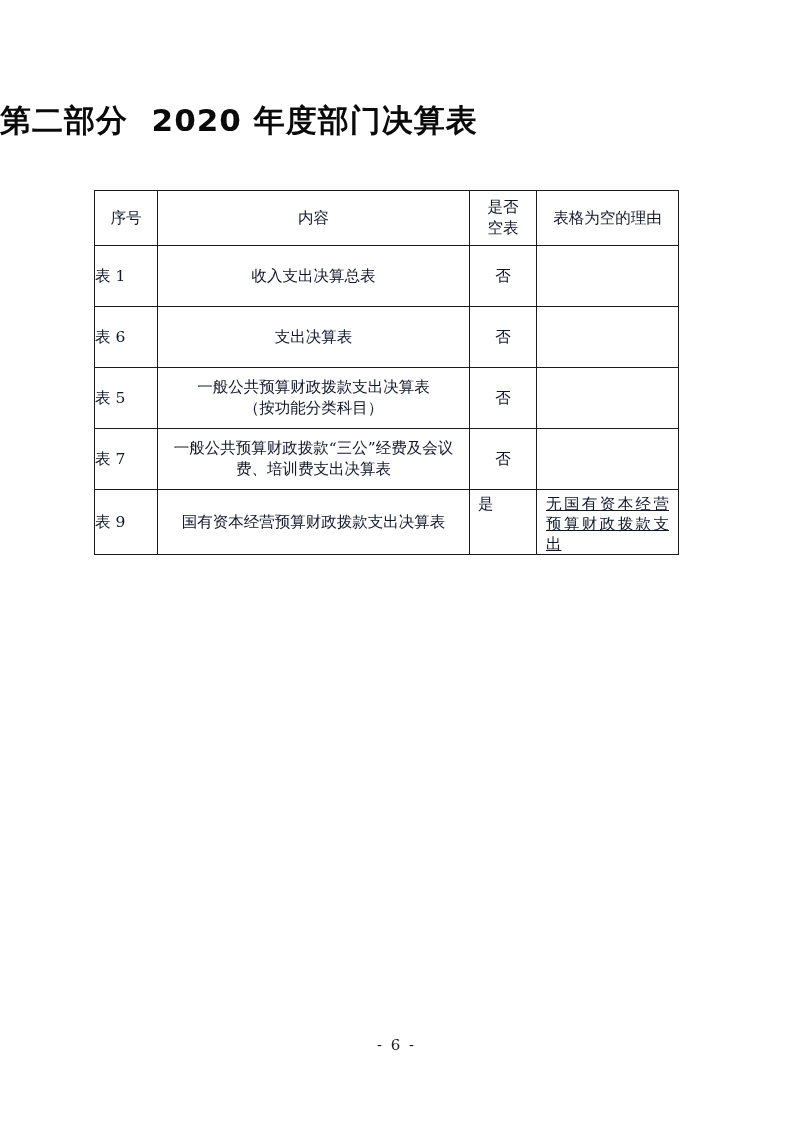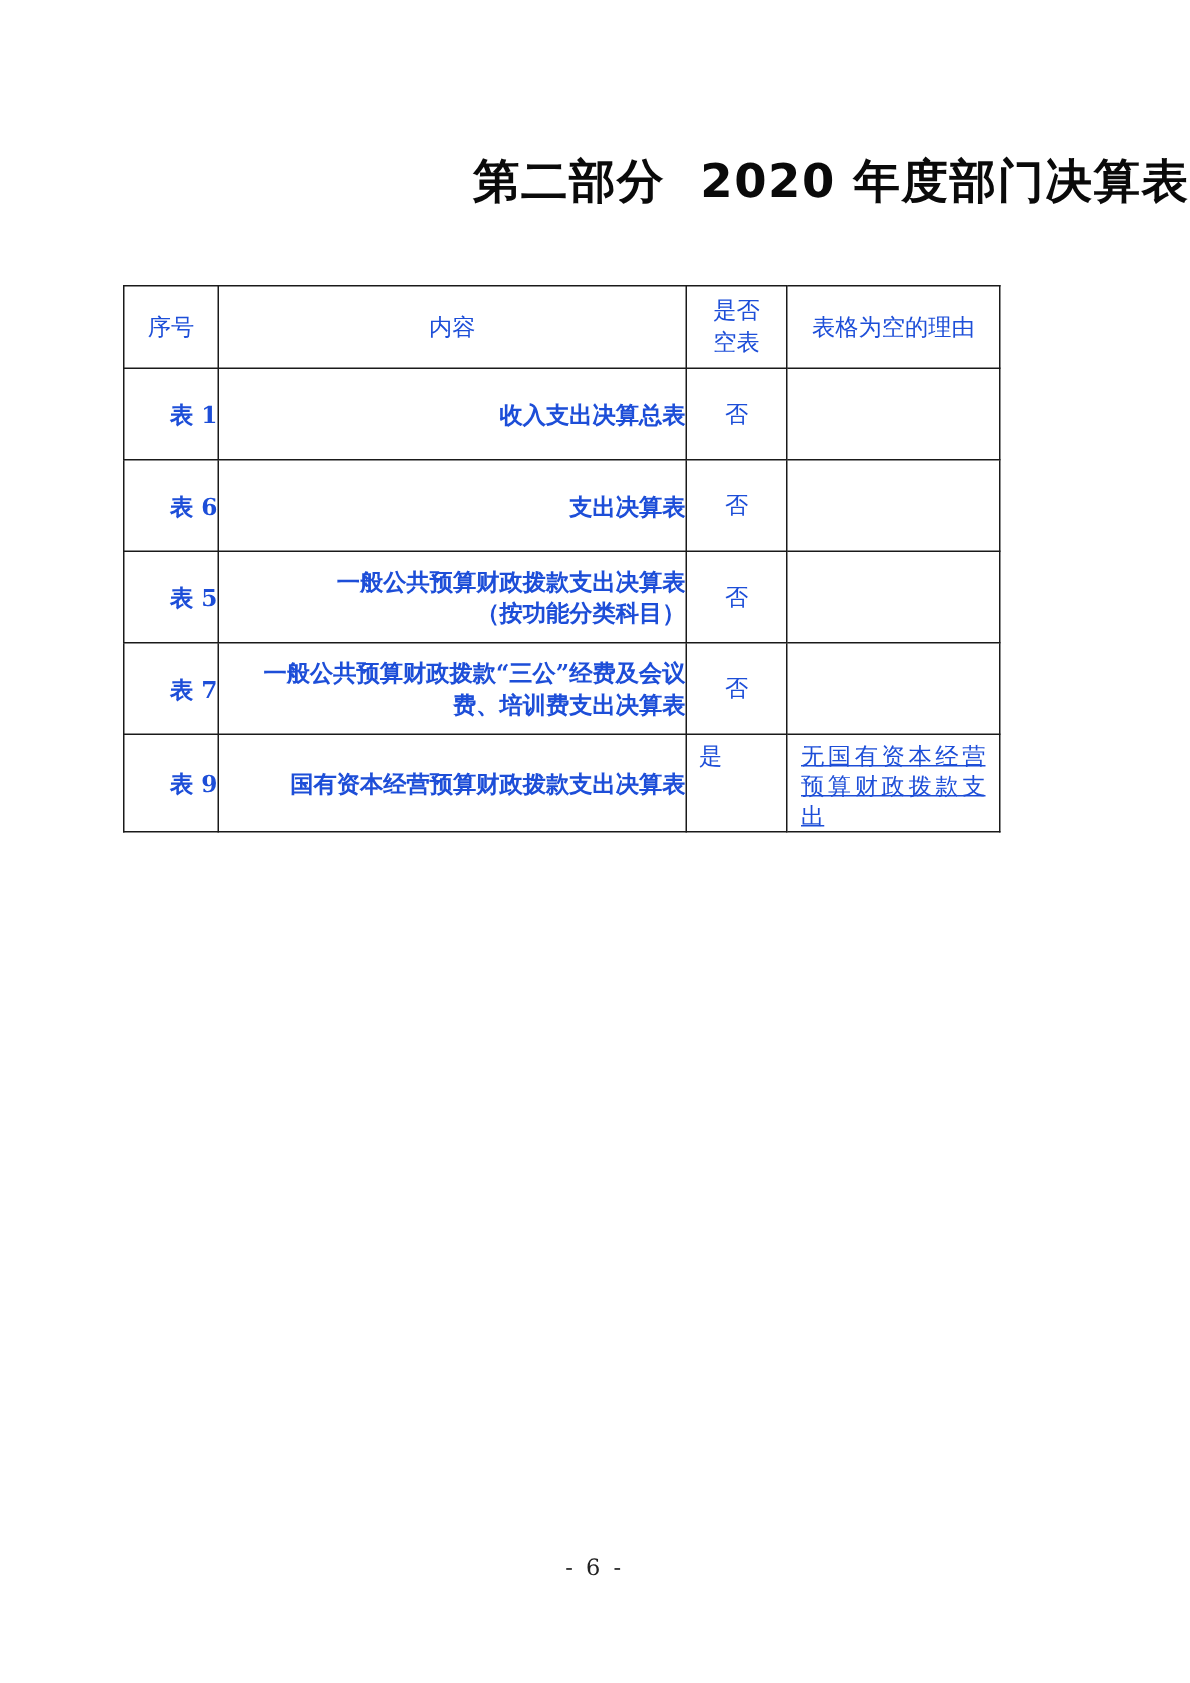--- a/index.html
+++ b/index.html
@@ -13,61 +13,60 @@
     height: 1122px;
     font-family: "DejaVu Serif", "Liberation Serif", serif;
     color: #111111;
     overflow: hidden;
   }
   .page-title {
     position: absolute;
     top: 100px;
     left: 0;
     width: 793px;
-    text-align: right;
+    text-align: left;
     font-family: "DejaVu Sans", "Liberation Sans", sans-serif;
     font-weight: bold;
     font-size: 31px;
     letter-spacing: 1px;
     color: #0a0a0a;
     white-space: pre;
   }
   table.accounts {
     position: absolute;
-    left: 82px;
+    left: 94px;
     top: 190px;
     width: 584px;
     border-collapse: collapse;
     table-layout: fixed;
     font-size: 15.5px;
-    color: #1d4ed8;
+    color: #0f172a;
   }
   table.accounts th,
   table.accounts td {
     border: 1px solid #1a1a1a;
     line-height: 21px;
     white-space: pre-line;
     vertical-align: middle;
     padding: 0;
     overflow: hidden;
   }
   table.accounts thead tr { height: 55px; }
   table.accounts tbody tr { height: 61px; }
   table.accounts tbody tr.last-row { height: 63px; }
   th.c-no, th.c-content, th.c-empty, th.c-reason {
     font-weight: normal;
     text-align: center;
     line-height: 22px;
   }
-  td.c-no { text-align: right; font-weight: bold; }
+  td.c-no { text-align: left; }
   td.c-content {
-    text-align: right;
+    text-align: center;
     padding-left: 8px;
     padding-right: 2px;
-    font-weight: bold;
   }
   td.c-empty { text-align: center; }
   td.c-reason {
     text-align: left;
     padding: 0 9px;
     text-decoration: underline;
   }
   tr.last-row td.c-empty {
     vertical-align: top;
     text-align: left;

